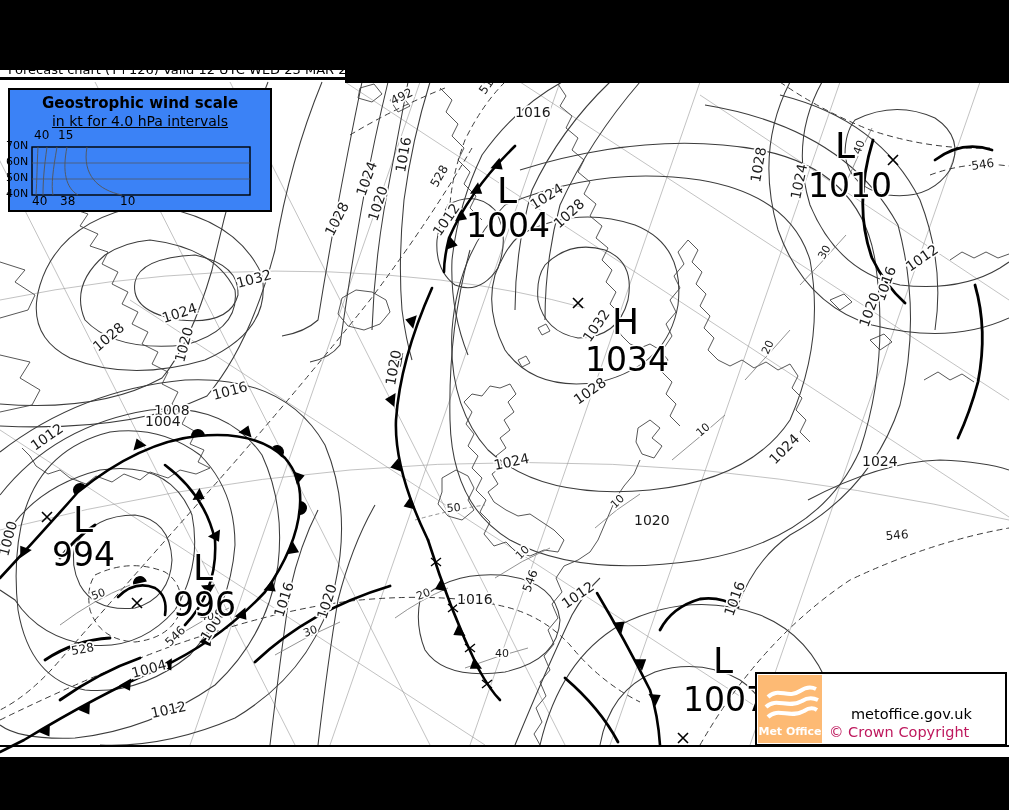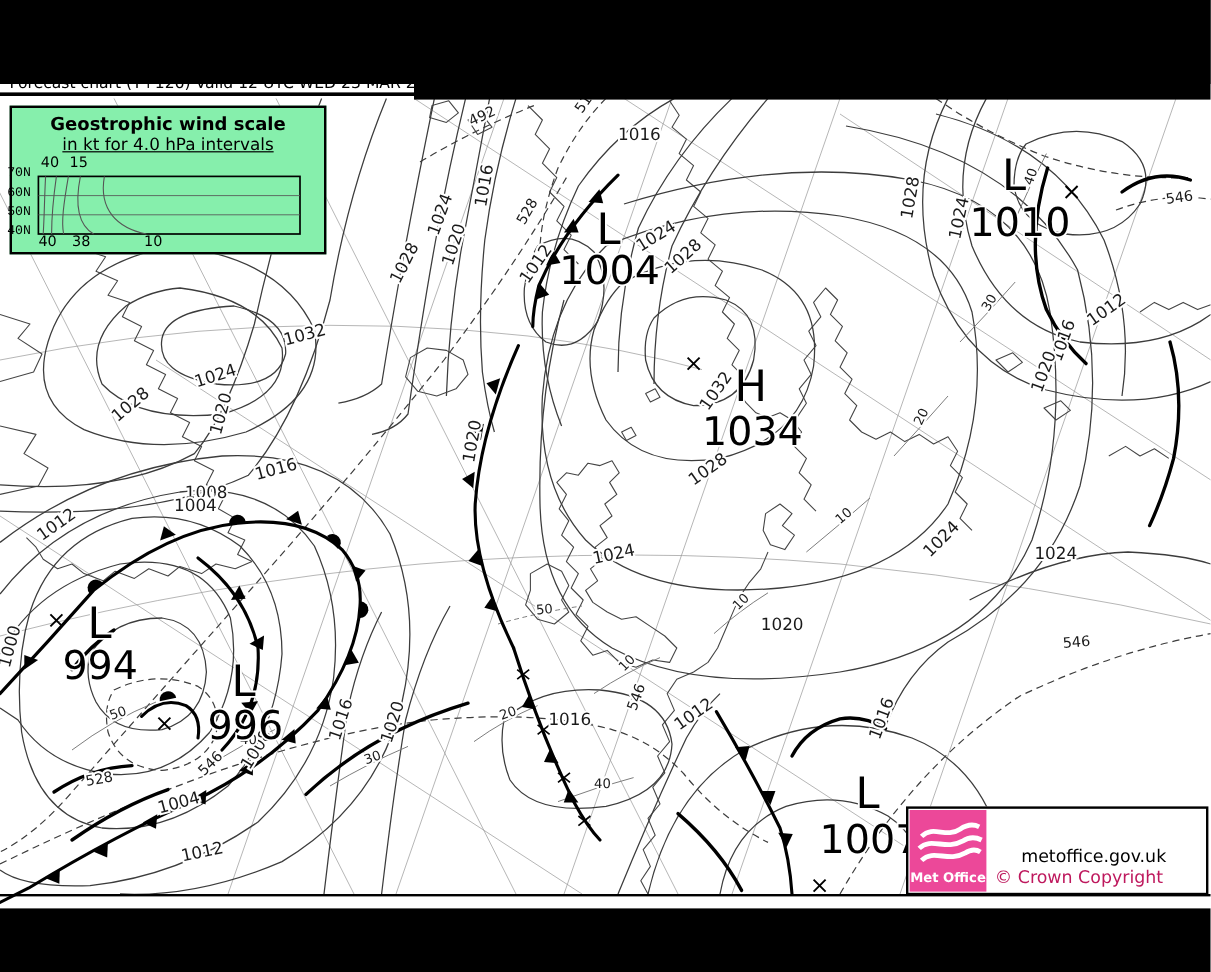--- a/index.html
+++ b/index.html
@@ -26,34 +26,34 @@
   .fsym{fill:#000;stroke:none;}
   .xmark{stroke:#000;stroke-width:1.6;fill:none;}
   .ftick{stroke:#000;stroke-width:1.4;fill:none;}
   text.lbl{fill:#1a1a1a;paint-order:stroke;stroke:#fff;stroke-width:3.5px;}
   text.iso{font:14px "DejaVu Sans",sans-serif;}
   text.thk{font:12px "DejaVu Sans",sans-serif;}
   text.wind{font:11px "DejaVu Sans",sans-serif;}
   text.pc{font:36px "DejaVu Sans",sans-serif;fill:#000;paint-order:stroke;stroke:#fff;stroke-width:3px;}
   text.pcv{font:33px "DejaVu Sans",sans-serif;fill:#000;paint-order:stroke;stroke:#fff;stroke-width:3px;}
   
-  #windscale{position:absolute;left:8px;top:88px;width:264px;height:124px;background:#86efac;
+  #windscale{position:absolute;left:8px;top:88px;width:264px;height:124px;background:#3b82f6;
              border:2px solid #000;z-index:4;box-sizing:border-box;}
   #ws-title{position:absolute;left:0;top:4px;width:100%;text-align:center;font-size:15px;font-weight:bold;}
   #ws-sub{position:absolute;left:0;top:23px;width:100%;text-align:center;font-size:14px;text-decoration:underline;}
   .ws-num{position:absolute;font-size:12px;}
-  .ws-lat{position:absolute;font-size:11px;left:-4px;font-family:Liberation Mono, monospace;}
+  .ws-lat{position:absolute;font-size:11px;left:-4px;}
   #ws-svg{position:absolute;left:0;top:0;}
   .ws-rect{fill:none;stroke:#000;stroke-width:1.4;}
   .ws-row{stroke:#555;stroke-width:.7;}
   .ws-curve{stroke:#555;stroke-width:.9;fill:none;}
   
   #logo{position:absolute;left:755px;top:672px;width:252px;height:74px;background:#fff;
         border:2px solid #000;z-index:4;box-sizing:border-box;}
-  #logo-square{position:absolute;left:1px;top:1px;width:64px;height:68px;background:#ec4899;}
+  #logo-square{position:absolute;left:1px;top:1px;width:64px;height:68px;background:#fdba74;}
   #logo-url{position:absolute;left:72px;top:32px;font-size:14.5px;color:#000;margin-left:22px;}
   #logo-copy{position:absolute;left:72px;top:50px;font-size:14.5px;color:#be185d;}
 </style>
 </head>
 <body>
 
 <div id="stage">
 
   <svg id="map" width="1009" height="810" viewBox="0 0 1009 810">
     <defs>

